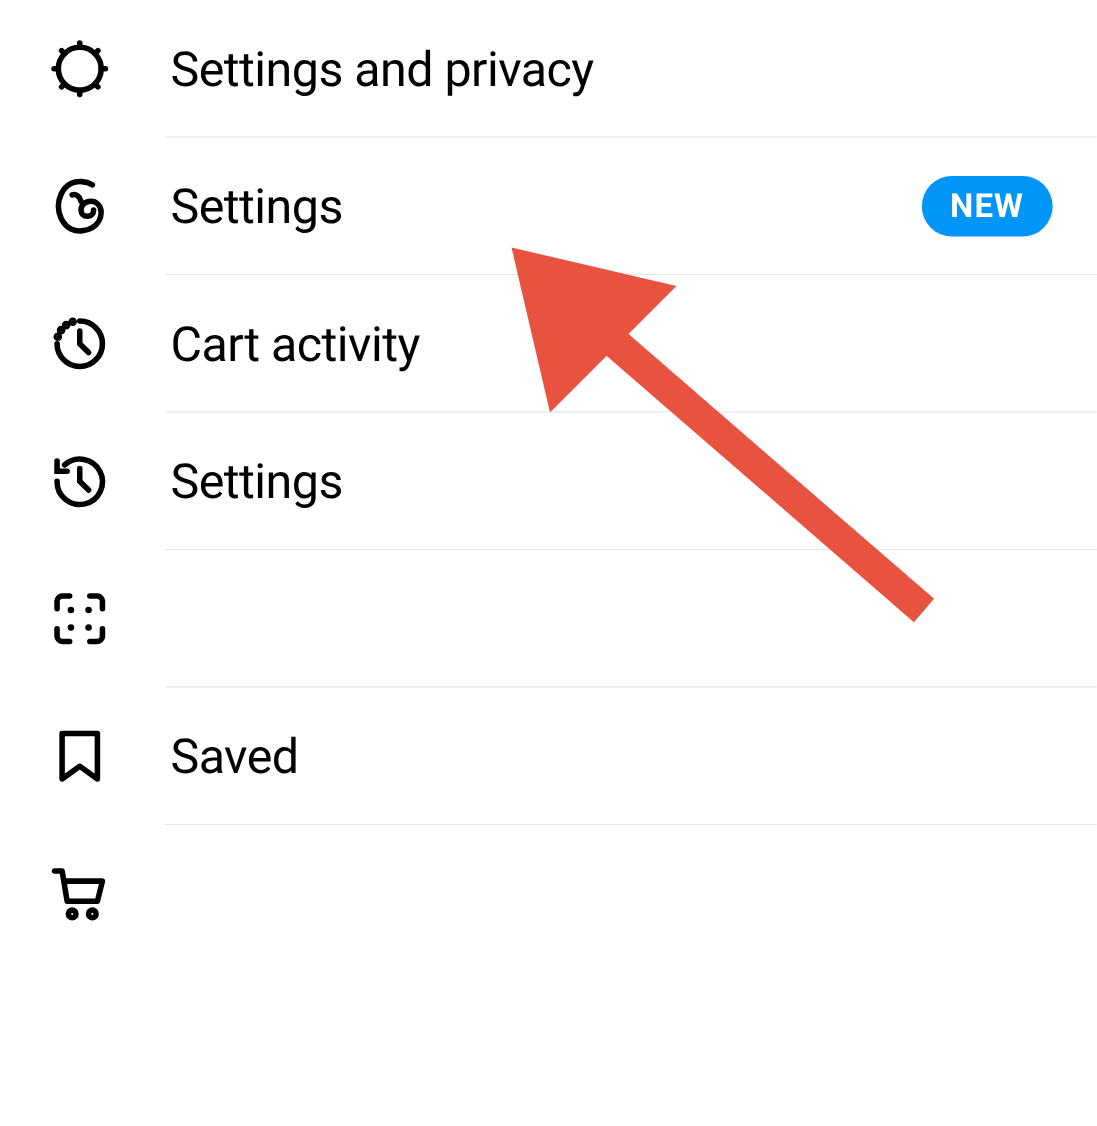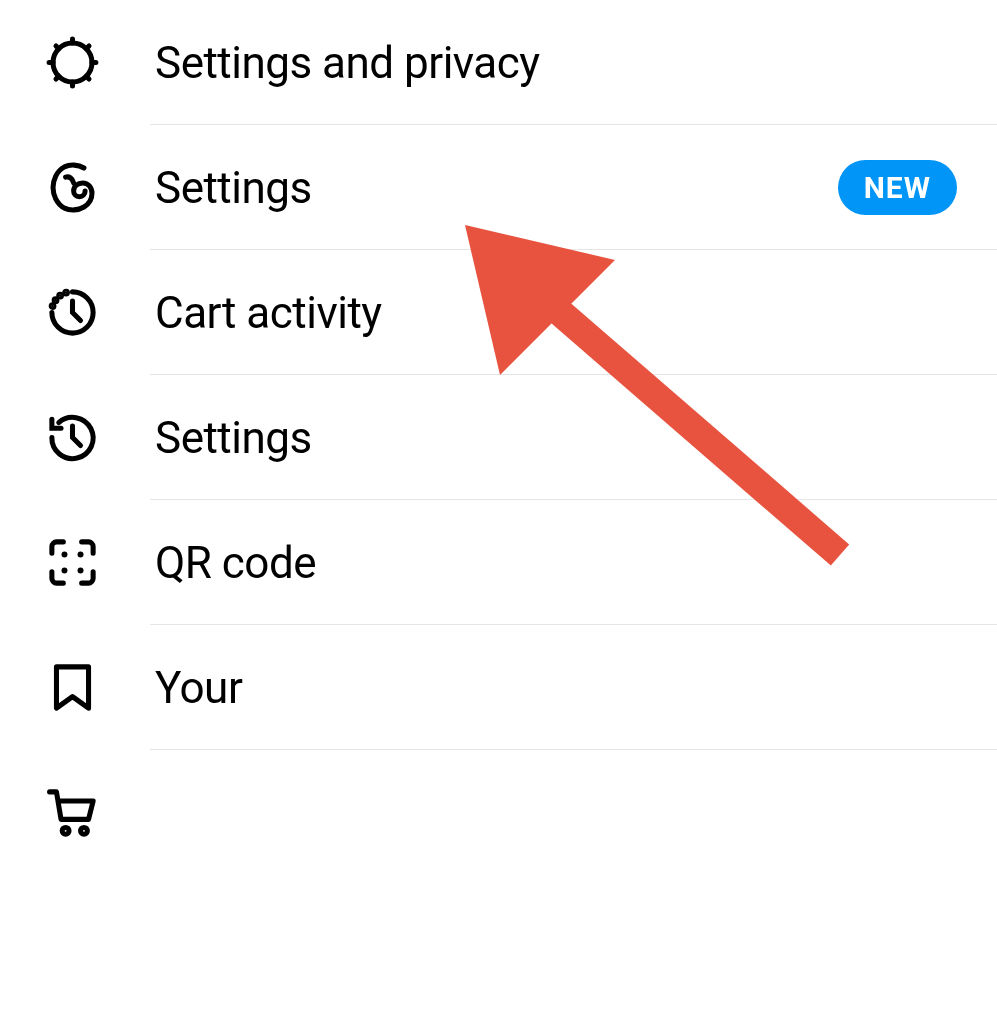--- a/index.html
+++ b/index.html
@@ -134,30 +134,29 @@
         <path d="M8 3 L5 3 C4 3 3 4 3 5 L3 8"></path>
         <path d="M16 3 L19 3 C20 3 21 4 21 5 L21 8"></path>
         <path d="M8 21 L5 21 C4 21 3 20 3 19 L3 16"></path>
         <path d="M16 21 L19 21 C20 21 21 20 21 19 L21 16"></path>
         <circle cx="8.5" cy="8.5" r="1.3" fill="#000" stroke="none"></circle>
         <circle cx="15.5" cy="8.5" r="1.3" fill="#000" stroke="none"></circle>
         <circle cx="8.5" cy="15.5" r="1.3" fill="#000" stroke="none"></circle>
         <circle cx="15.5" cy="15.5" r="1.3" fill="#000" stroke="none"></circle>
       </svg>
     </span>
-    <span class="menu-label">QR code</span>
   </li>
 
   <li class="menu-item">
     <span class="icon-slot">
       <svg viewBox="0 0 24 24" fill="none" stroke="#000" stroke-width="2.2" stroke-linejoin="round">
         <path d="M5 3 L19 3 L19 21 L12 16 L5 21 Z"></path>
       </svg>
     </span>
-    <span class="menu-label">Your</span>
+    <span class="menu-label">Saved</span>
   </li>
 
   <li class="menu-item">
     <span class="icon-slot">
       <svg viewBox="0 0 24 24" fill="none" stroke="#000" stroke-width="2.2" stroke-linecap="round" stroke-linejoin="round">
         <path d="M2 3 L5 3 L7 15 L19 15 L21 7 L6 7"></path>
         <circle cx="9" cy="20" r="1.5"></circle>
         <circle cx="17" cy="20" r="1.5"></circle>
       </svg>
     </span>

